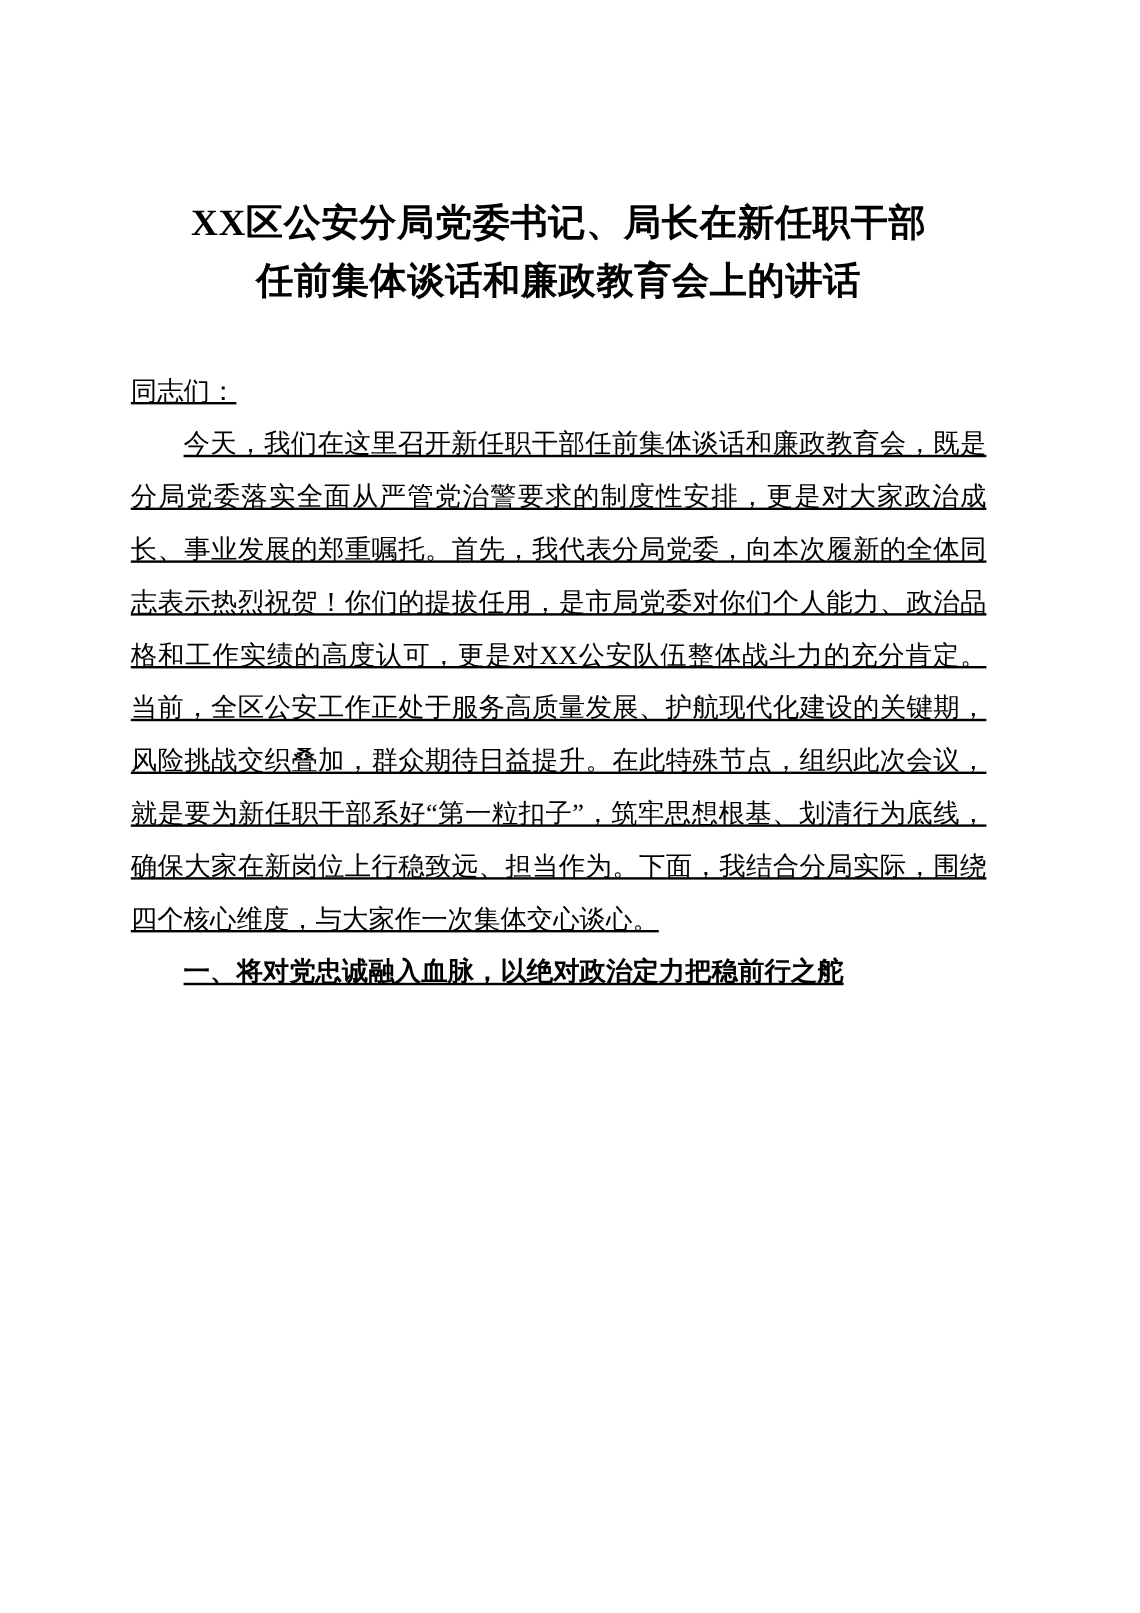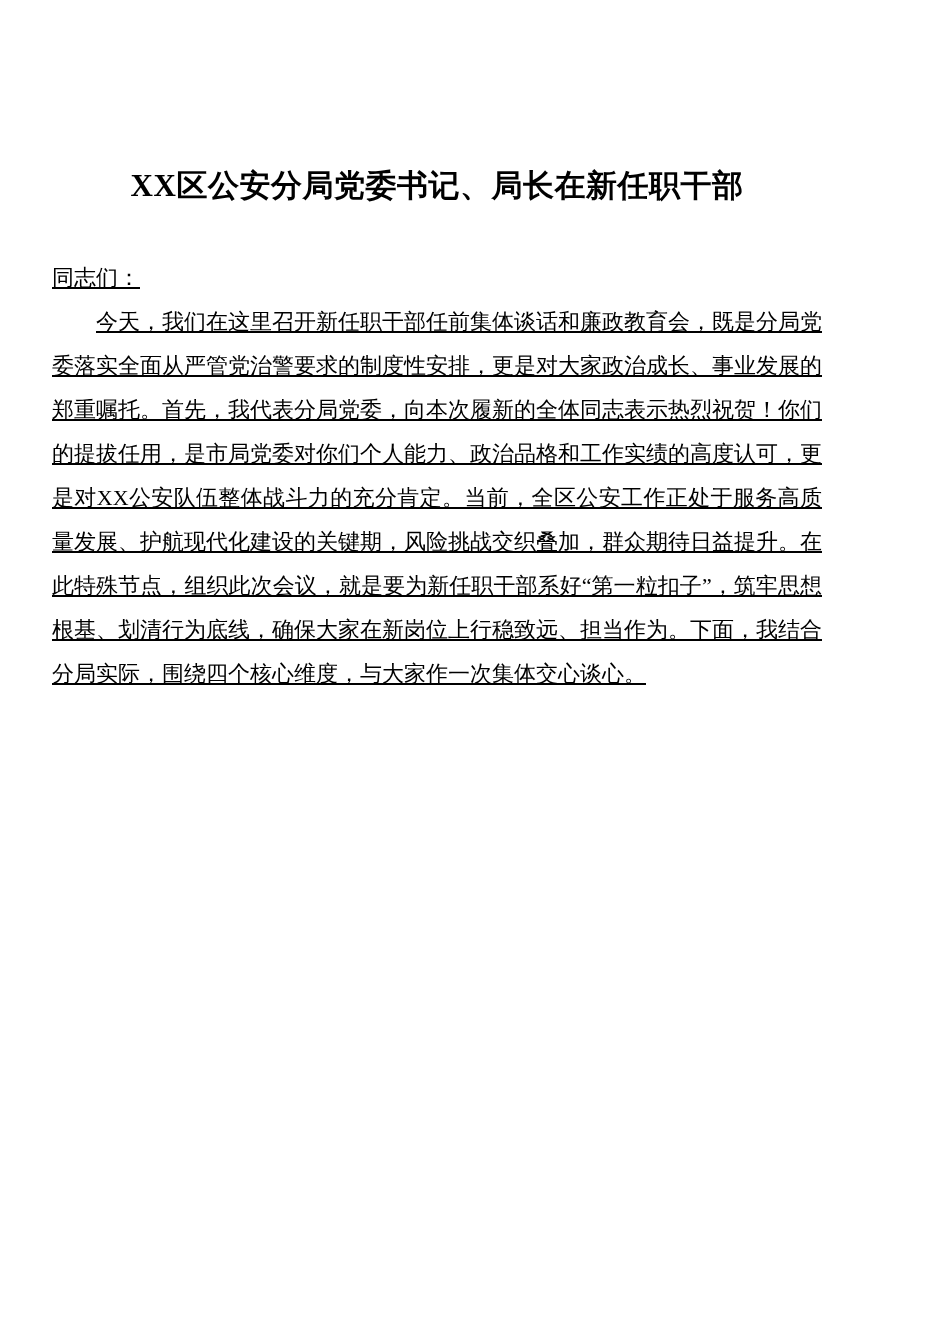--- a/index.html
+++ b/index.html
@@ -11,21 +11,21 @@
     width: 950px;
     height: 1344px;
     overflow: hidden;
     font-family: "Liberation Serif", "DejaVu Serif", serif;
     color: #000000;
   }
   .page {
     box-sizing: border-box;
     width: 950px;
     height: 1344px;
-    padding: 162px 128px 0 52px;
+    padding: 162px 128px 0 109px;
     background: #ffffff;
   }
   .doc-title {
     margin: 0;
     text-align: center;
     font-size: 31px;
     font-weight: bold;
     line-height: 48px;
     letter-spacing: 0.5px;
   }
@@ -54,25 +54,27 @@
     text-indent: 2em;
   }
 </style>
 </head>
 <body>
 
 <div class="page">
 
   <h1 class="doc-title">
     <span class="title-line">XX区公安分局党委书记、局长在新任职干部</span>
+    <span class="title-line">任前集体谈话和廉政教育会上的讲话</span>
   </h1>
 
   <div class="doc-body">
 
     <p class="salutation">同志们：</p>
 
     <p class="para">今天，我们在这里召开新任职干部任前集体谈话和廉政教育会，既是分局党委落实全面从严管党治警要求的制度性安排，更是对大家政治成长、事业发展的郑重嘱托。首先，我代表分局党委，向本次履新的全体同志表示热烈祝贺！你们的提拔任用，是市局党委对你们个人能力、政治品格和工作实绩的高度认可，更是对XX公安队伍整体战斗力的充分肯定。当前，全区公安工作正处于服务高质量发展、护航现代化建设的关键期，风险挑战交织叠加，群众期待日益提升。在此特殊节点，组织此次会议，就是要为新任职干部系好“第一粒扣子”，筑牢思想根基、划清行为底线，确保大家在新岗位上行稳致远、担当作为。下面，我结合分局实际，围绕四个核心维度，与大家作一次集体交心谈心。</p>
 
+    <p class="section-heading">一、将对党忠诚融入血脉，以绝对政治定力把稳前行之舵</p>
 
 
   </div>
 
 </div>
 
 </body></html>

